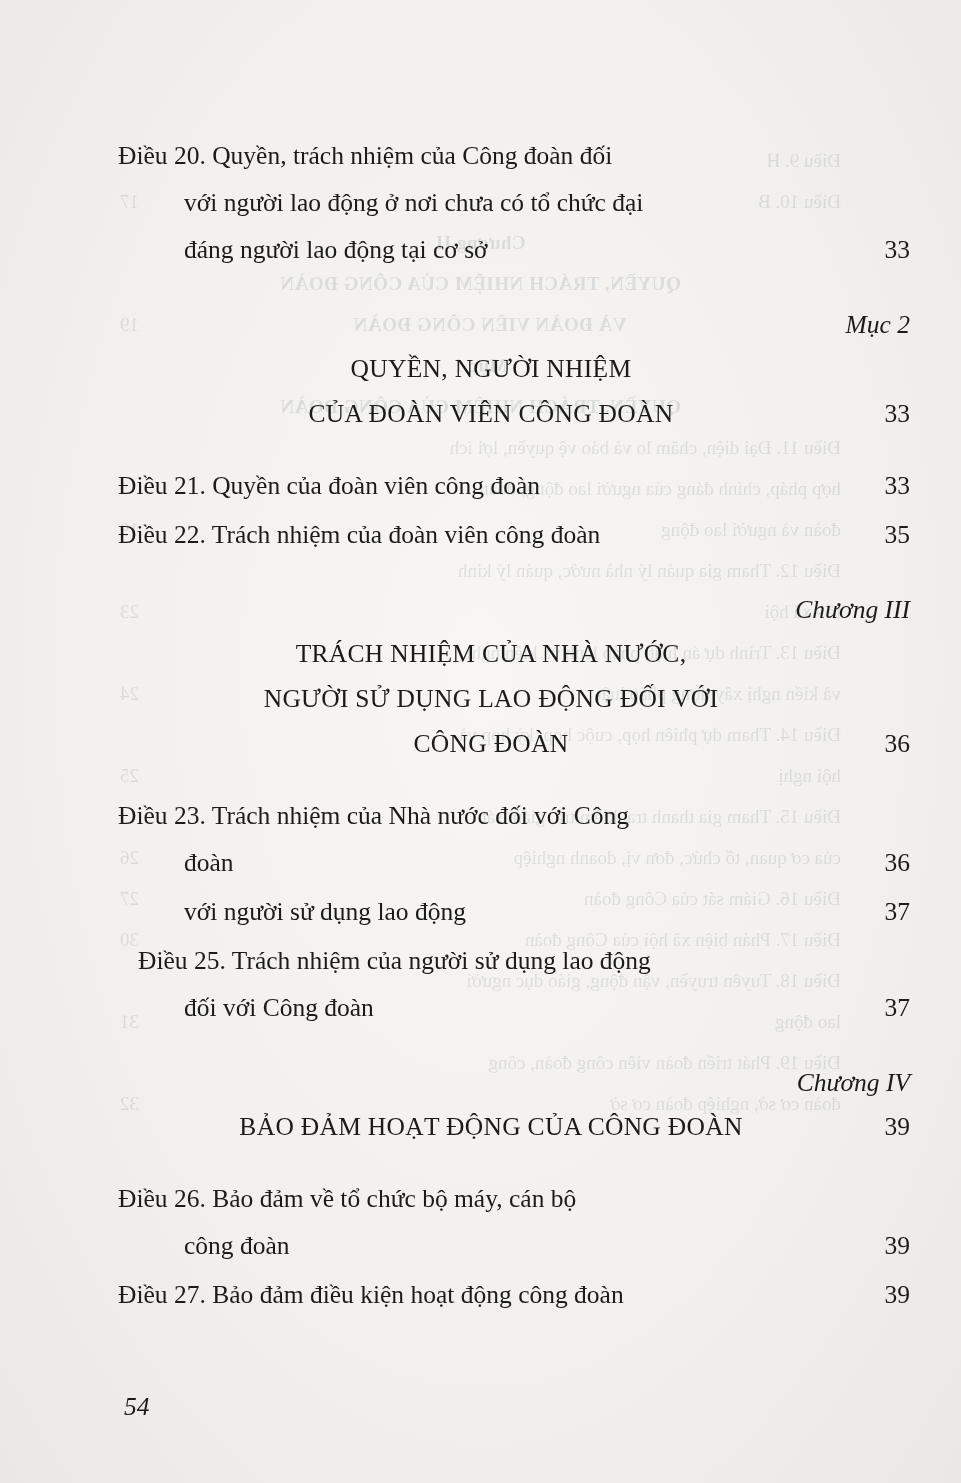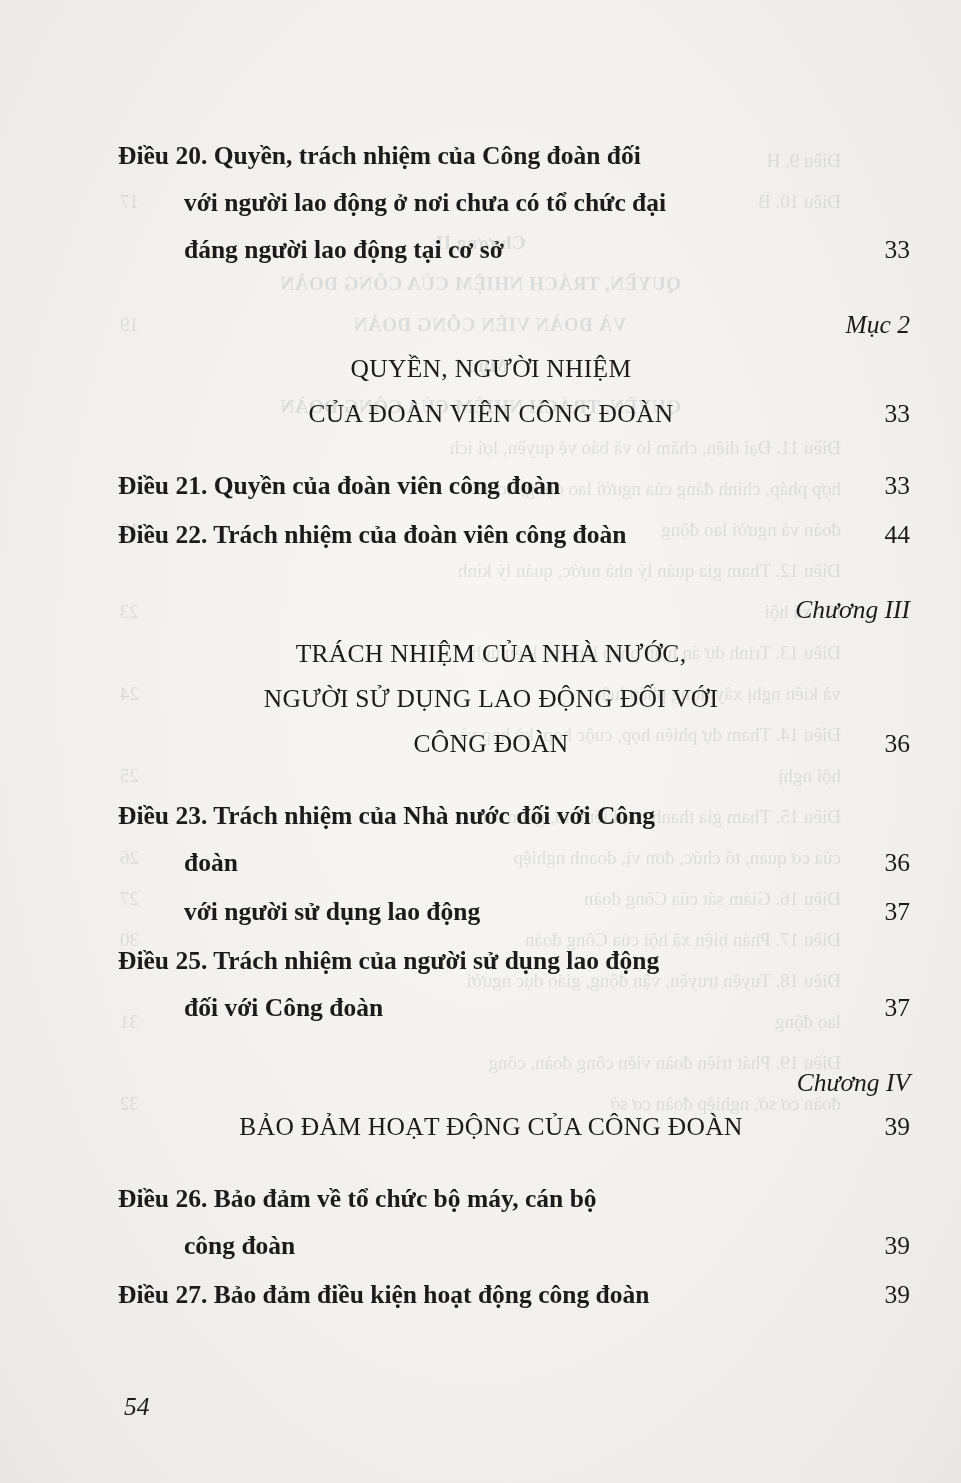--- a/index.html
+++ b/index.html
@@ -67,21 +67,20 @@
     column-gap: 0;
     align-items: start;
     margin-bottom: 2px;
   }
   .entry .txt {
     font-size: 25.5px;
     line-height: 47px;
     text-align: justify;
     text-justify: inter-word;
     hyphens: none;
-    font-weight: bold;
   }
   .entry .txt .indent { display: block; padding-left: 66px; }
   .entry .pg {
     font-size: 25.5px;
     line-height: 47px;
     text-align: right;
     white-space: nowrap;
   }
   .entry.multiline .pg { align-self: end; }
 
@@ -177,21 +176,21 @@
     <div class="entry">
       <div class="txt">
         <span class="" style="display: block;">Điều 21. Quyền của đoàn viên công đoàn</span>
       </div>
       <div class="pg">33</div>
     </div>
     <div class="entry">
       <div class="txt">
         <span class="" style="display: block;">Điều 22. Trách nhiệm của đoàn viên công đoàn</span>
       </div>
-      <div class="pg">44</div>
+      <div class="pg">35</div>
     </div>
     <div class="section">
       <div class="sec-lead">Chương III</div>
       <div class="sec-title-row">
         <div class="sec-title">
           <span class="ln">TRÁCH NHIỆM CỦA NHÀ NƯỚC,</span>
           <span class="ln">NGƯỜI SỬ DỤNG LAO ĐỘNG ĐỐI VỚI</span>
           <span class="ln">CÔNG ĐOÀN</span>
         </div>
         <div class="sec-pg">36</div>
@@ -205,21 +204,21 @@
       <div class="pg">36</div>
     </div>
     <div class="entry multiline">
       <div class="txt">
         <span class="indent">với người sử dụng lao động</span>
       </div>
       <div class="pg">37</div>
     </div>
     <div class="entry multiline">
       <div class="txt">
-        <span class="" style="display: block;">Điều 25. Trách nhiệm của người sử dụng lao động</span>
+        <span class="" style="display: block; margin-left: 20px;">Điều 25. Trách nhiệm của người sử dụng lao động</span>
         <span class="indent">đối với Công đoàn</span>
       </div>
       <div class="pg">37</div>
     </div>
     <div class="section">
       <div class="sec-lead">Chương IV</div>
       <div class="sec-title-row">
         <div class="sec-title">
           <span class="ln">BẢO ĐẢM HOẠT ĐỘNG CỦA CÔNG ĐOÀN</span>
         </div>

